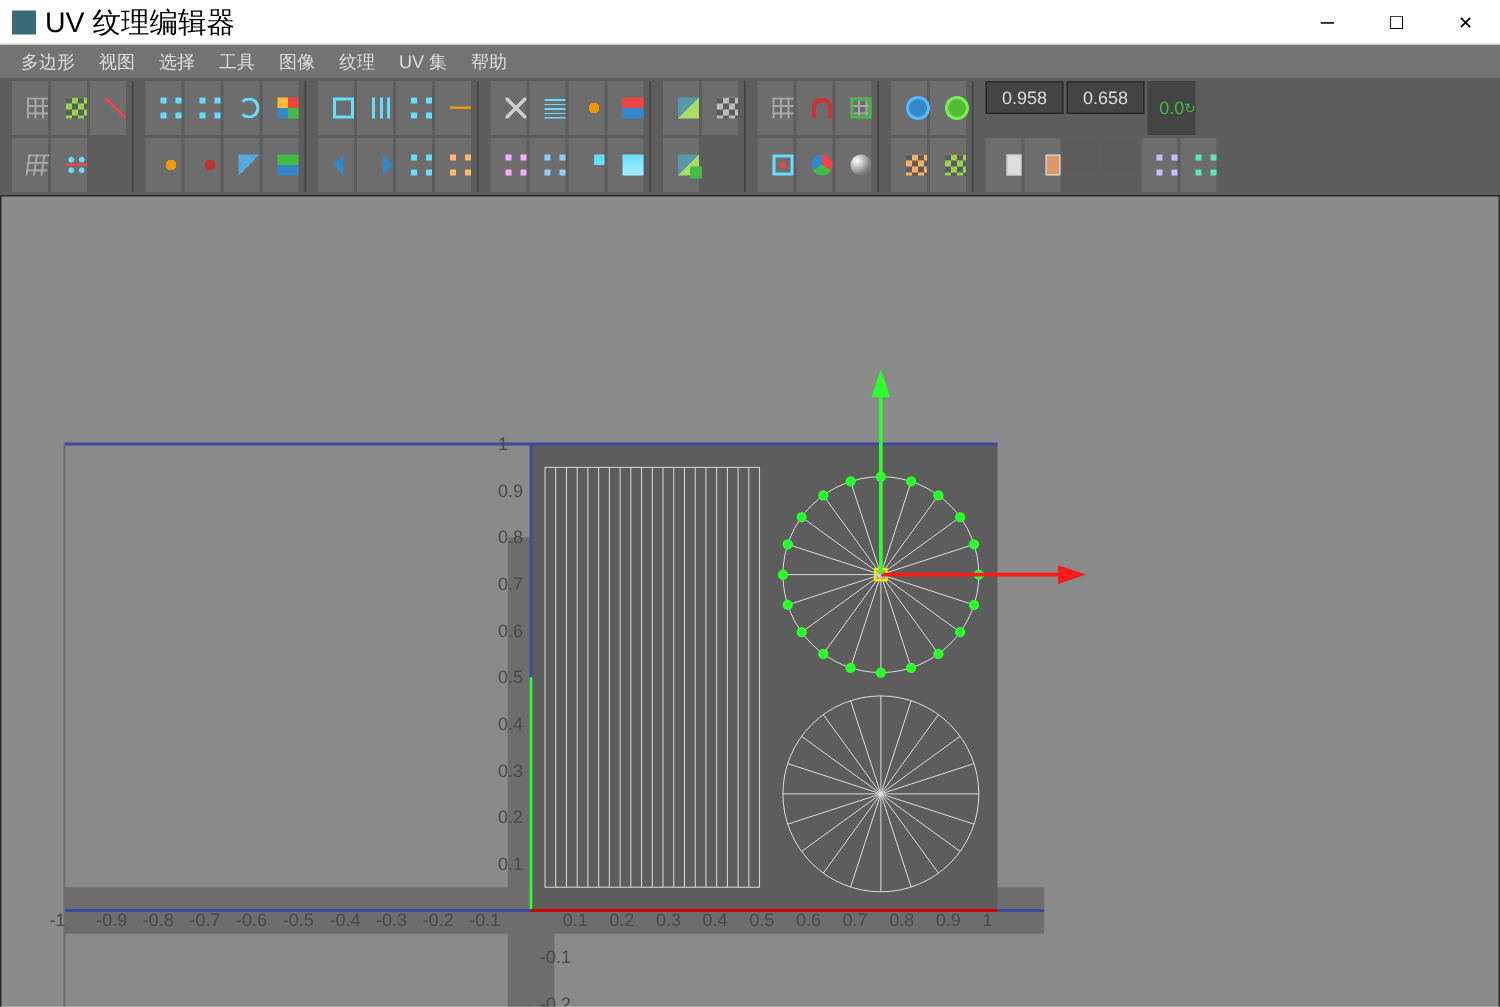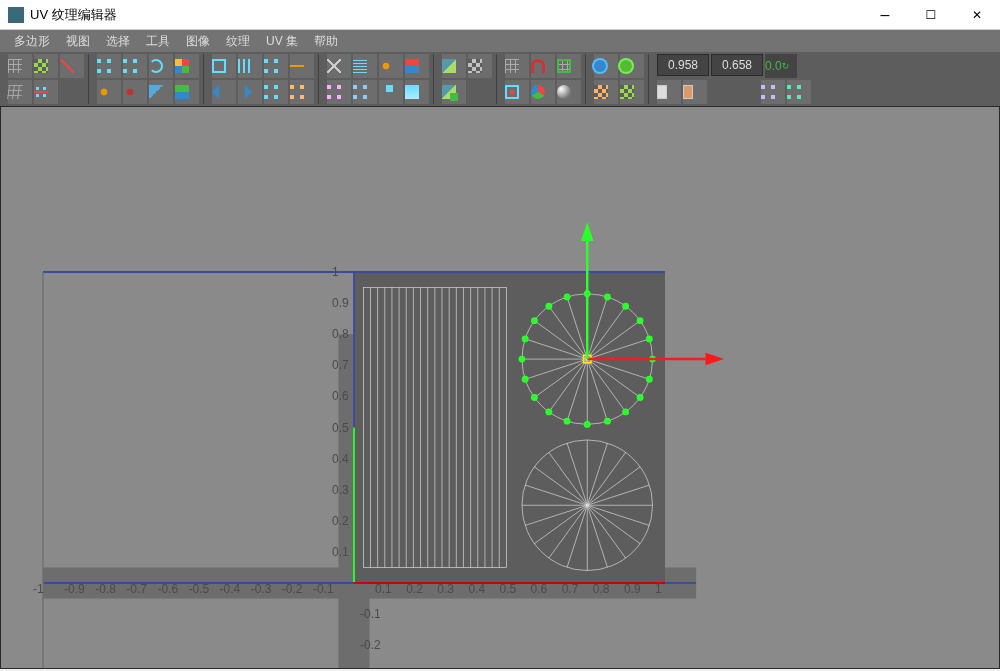--- a/index.html
+++ b/index.html
@@ -2,35 +2,35 @@
 <html><head>
   <meta charset="utf-8">
   <style>
     * { margin: 0; padding: 0; box-sizing: border-box; font-family: "Microsoft YaHei", sans-serif; font-size: 12px; }
     body { width: 1000px; height: 671px; background: #f0f0f0; overflow: hidden; }
 
     
     .title-bar { height: 30px; background: #fff; display: flex; align-items: center; justify-content: space-between; border-bottom: 1px solid #ccc; }
     .title-left { display: flex; align-items: center; gap: 6px; padding-left: 8px; }
     .app-icon { width: 16px; height: 16px; background: #3a6a7a; }
-    .title-text { font-size: 13px; text-align: center; }
+    .title-text { font-size: 19px; text-align: center; }
     .win-controls { display: flex; }
     .win-btn { width: 46px; height: 30px; display: flex; align-items: center; justify-content: center; cursor: default; }
 
     
     .menu-bar { height: 22px; background: #737373; display: flex; align-items: center; padding: 0 6px; }
     .menu-item { color: #ddd; padding: 2px 8px; cursor: default; }
 
     
     .toolbar-wrap { background: #5d5d5d; padding: 2px 4px; display: flex; flex-wrap: nowrap; align-items: flex-start; gap: 4px; }
     .tool-group { display: flex; flex-direction: column; gap: 2px; padding: 0 4px; border-right: 1px solid #404040; }
     .tool-row { display: flex; gap: 2px; }
     .no-border { border-right: none; }
 
-    .tool-btn { width: 24px; height: 24px; background: #6d6d6d; display: flex; align-items: center; justify-content: flex-start; cursor: default; }
+    .tool-btn { width: 24px; height: 36px; background: #6d6d6d; display: flex; align-items: center; justify-content: flex-end; cursor: default; }
     .edit-field { width: 52px; height: 22px; background: #444; color: #ddd; border: 1px solid #2a2a2a; padding: 0 4px; text-align: center; }
     .disabled-btn { width: 24px; height: 24px; background: #5d5d5d; opacity: .35; }
 
     
     .ig { width: 14px; height: 14px; }
     .sq-check { background: linear-gradient(45deg,#9ad94b 25%,transparent 25%,transparent 75%,#9ad94b 75%),linear-gradient(45deg,#9ad94b 25%,transparent 25%,transparent 75%,#9ad94b 75%); background-color:#5d5d5d; background-size:8px 8px; background-position:0 0,4px 4px; }
     .dot-red { background: radial-gradient(circle,#b33 35%, transparent 36%); }
     .dot-or { background: radial-gradient(circle,#e90 35%, transparent 36%); }
     .dots4 { position: relative;}
     .dots4::before, .dots4::after { content:""; position:absolute; width:4px; height:4px; background:#6df; }

